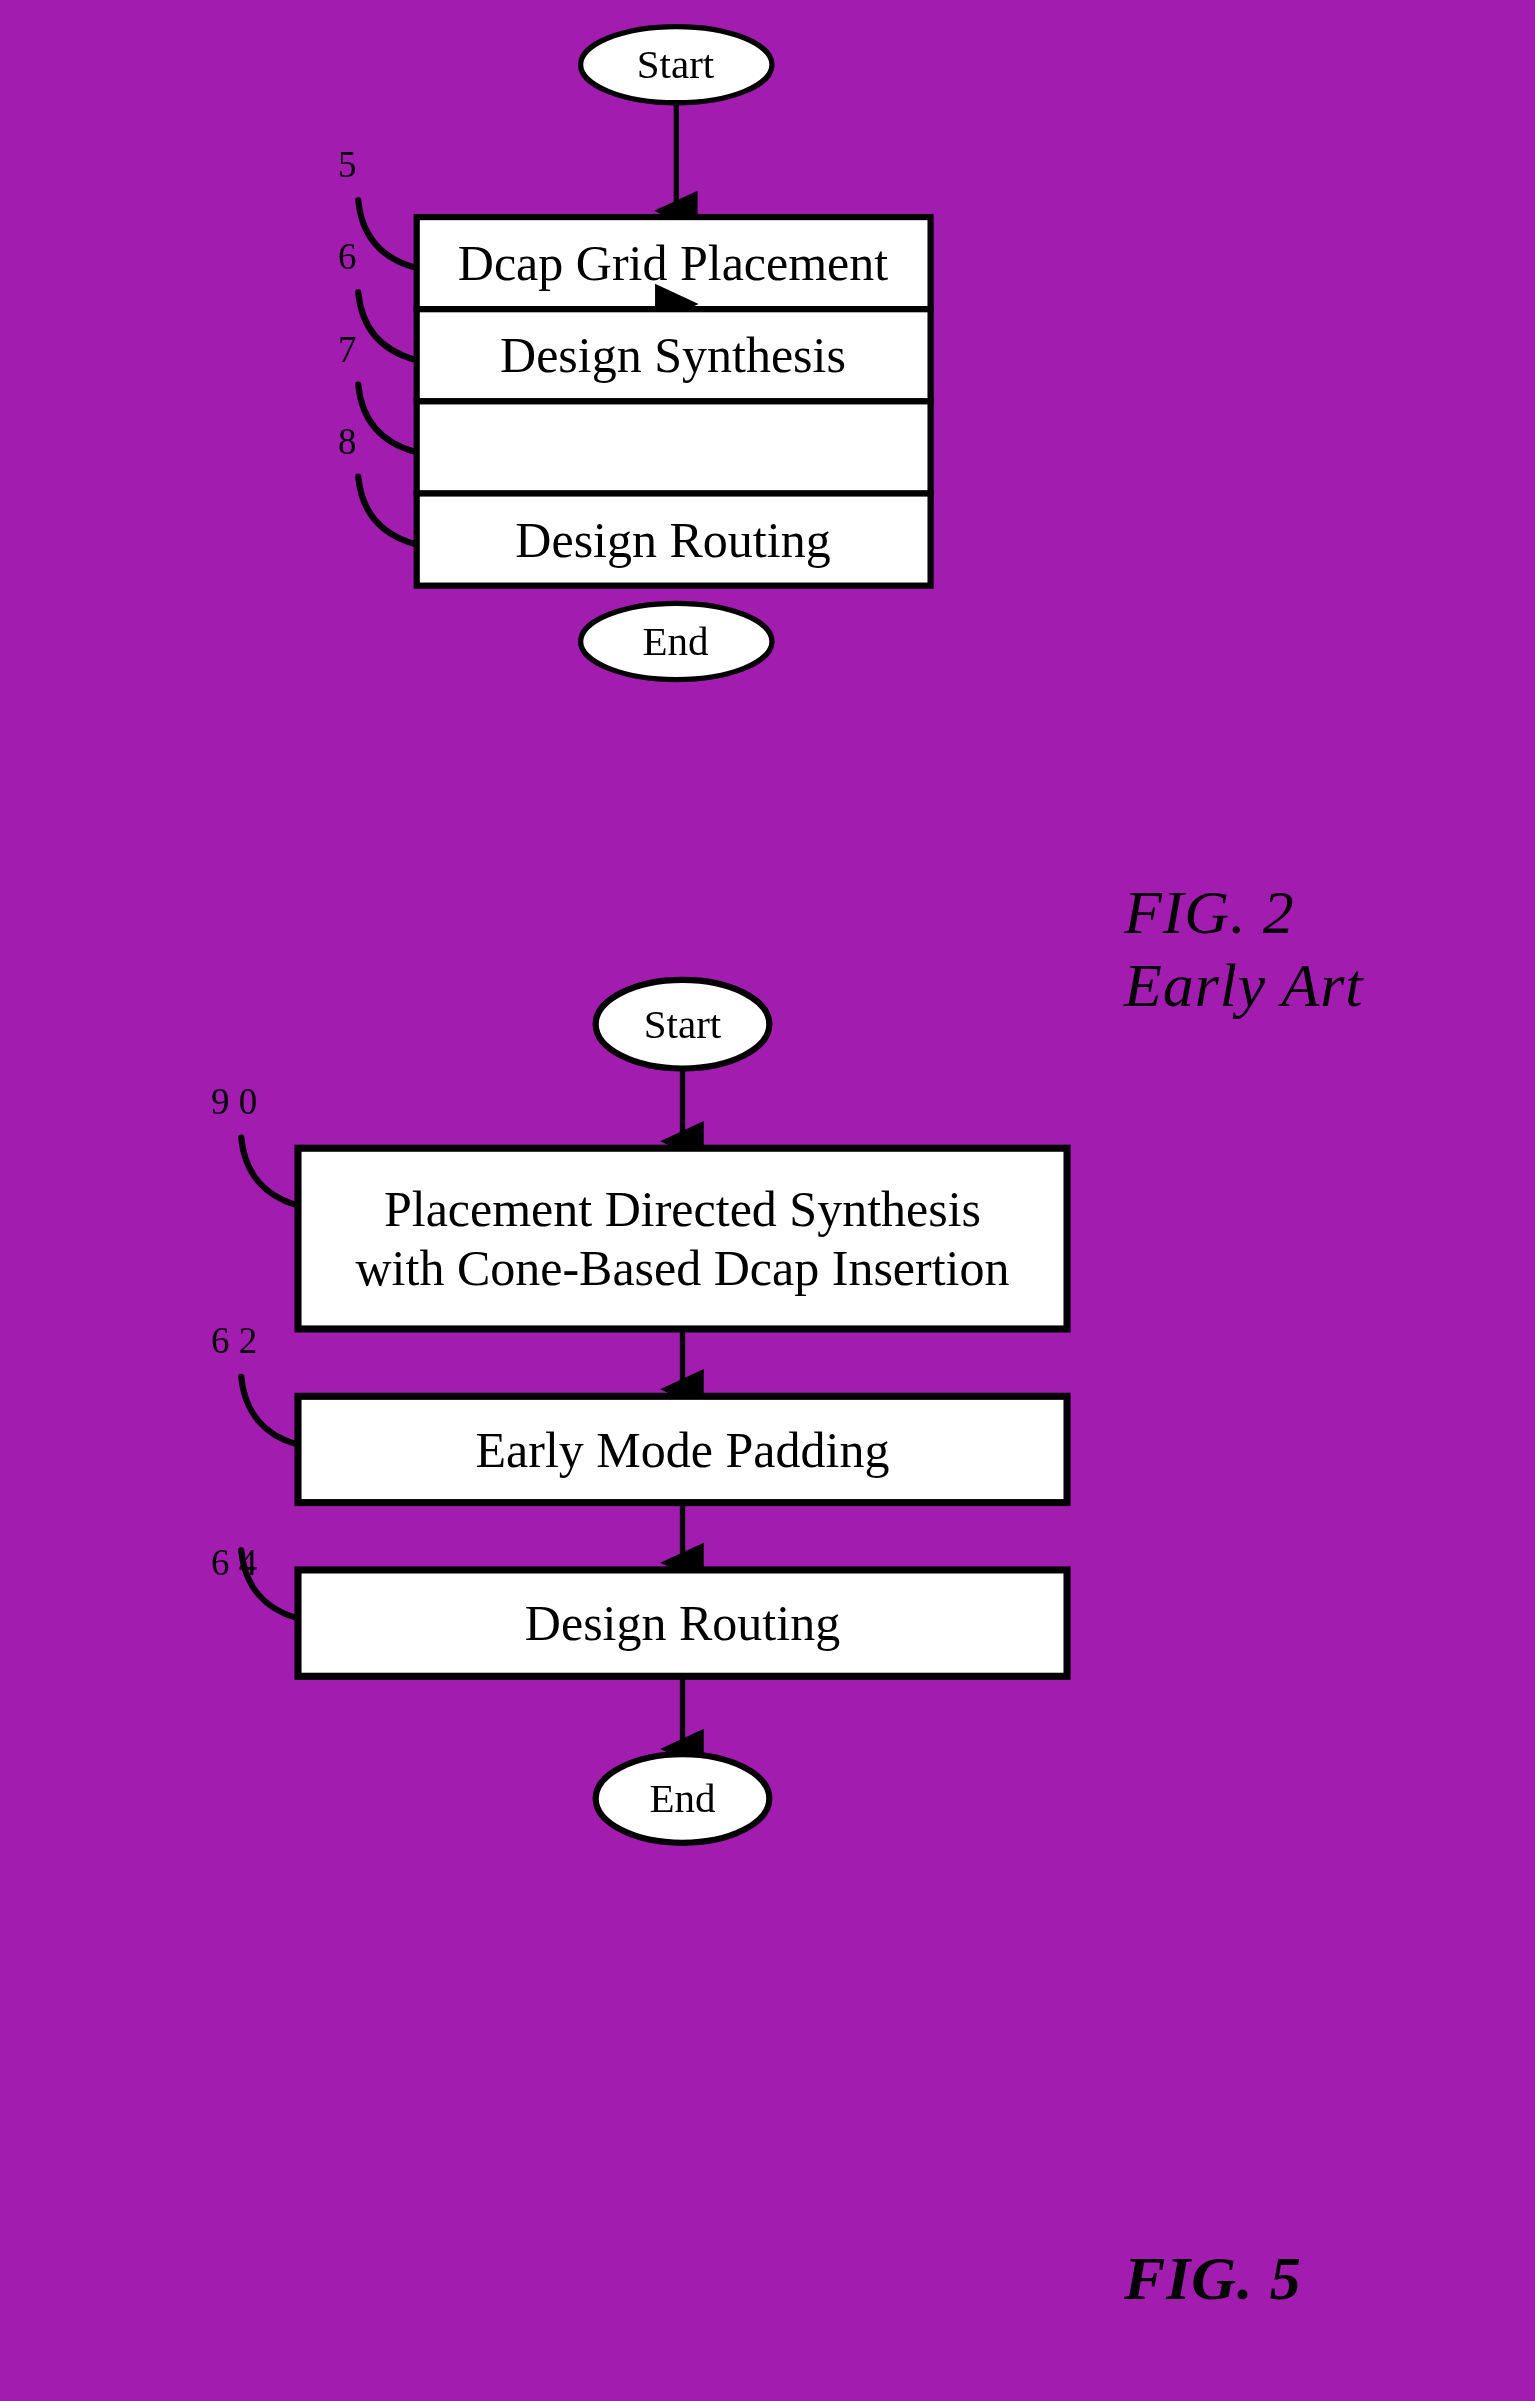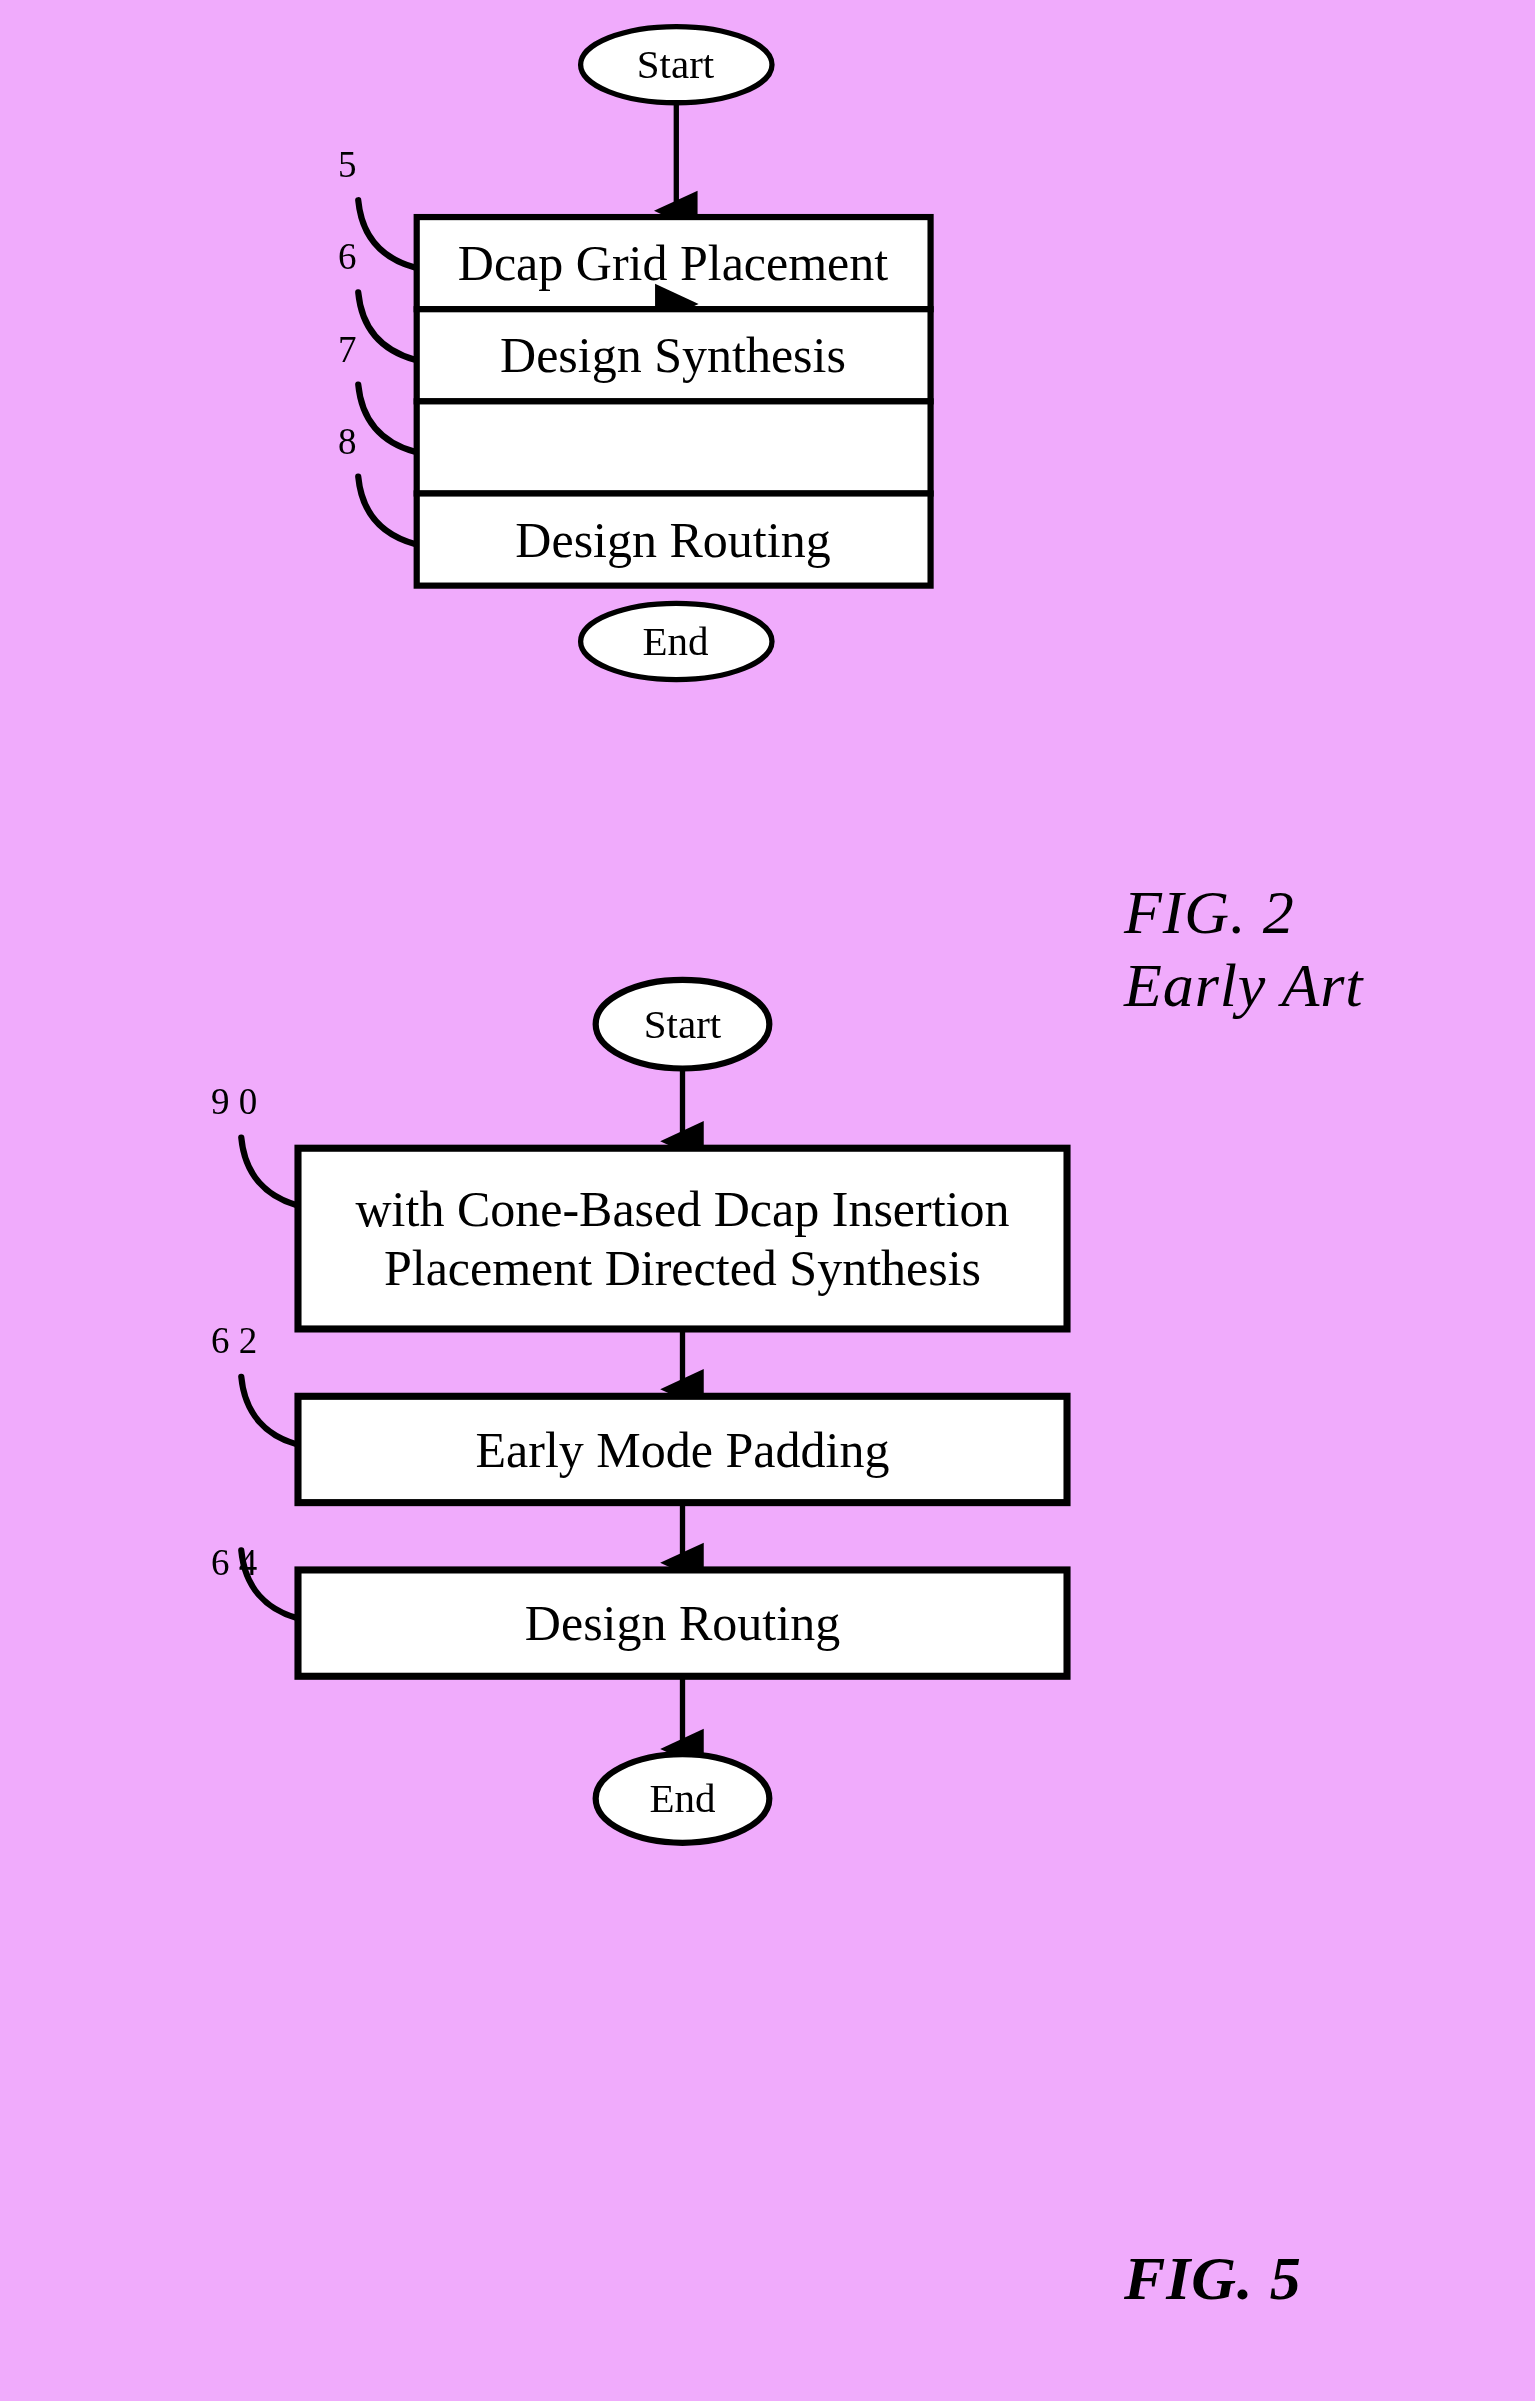--- a/index.html
+++ b/index.html
@@ -8,21 +8,21 @@
     background: #ffffff;
   }
   body {
     font-family: "Liberation Serif", "DejaVu Serif", serif;
     color: #000000;
   }
   #page {
     position: relative;
     width: 1536px;
     height: 2401px;
-    background: #f0abfc;
+    background: #a21caf;
     overflow: hidden;
   }
   .svg-layer {
     position: absolute;
     left: 0;
     top: 0;
     width: 1536px;
     height: 2401px;
   }
   
@@ -157,22 +157,22 @@
   <div class="term-label" style="left:580px; top:621px; width:191px;">End</div>
 
   <div class="fig-caption" style="left:1124px; top:876px; text-align:left;">
     <span class="cap-line">FIG. 2</span>
     <span class="cap-line">Early Art</span>
   </div>
 
   <div class="term-label" style="left:587px; top:1004px; width:191px;">Start</div>
 
   <div class="box-label" style="left:298px; top:1148px; width:769px; height:181px;">
+    <span class="ln">Placement Directed Synthesis</span>
     <span class="ln">with Cone-Based Dcap Insertion</span>
-    <span class="ln">Placement Directed Synthesis</span>
   </div>
   <div class="ref-num" style="left:211px; top:1083px;">9 0</div>
 
   <div class="box-label" style="left:298px; top:1397px; width:769px; height:106px;">
     <span class="ln">Early Mode Padding</span>
   </div>
   <div class="ref-num" style="left:211px; top:1322px;">6 2</div>
 
   <div class="box-label" style="left:298px; top:1570px; width:769px; height:106px;">
     <span class="ln">Design Routing</span>

